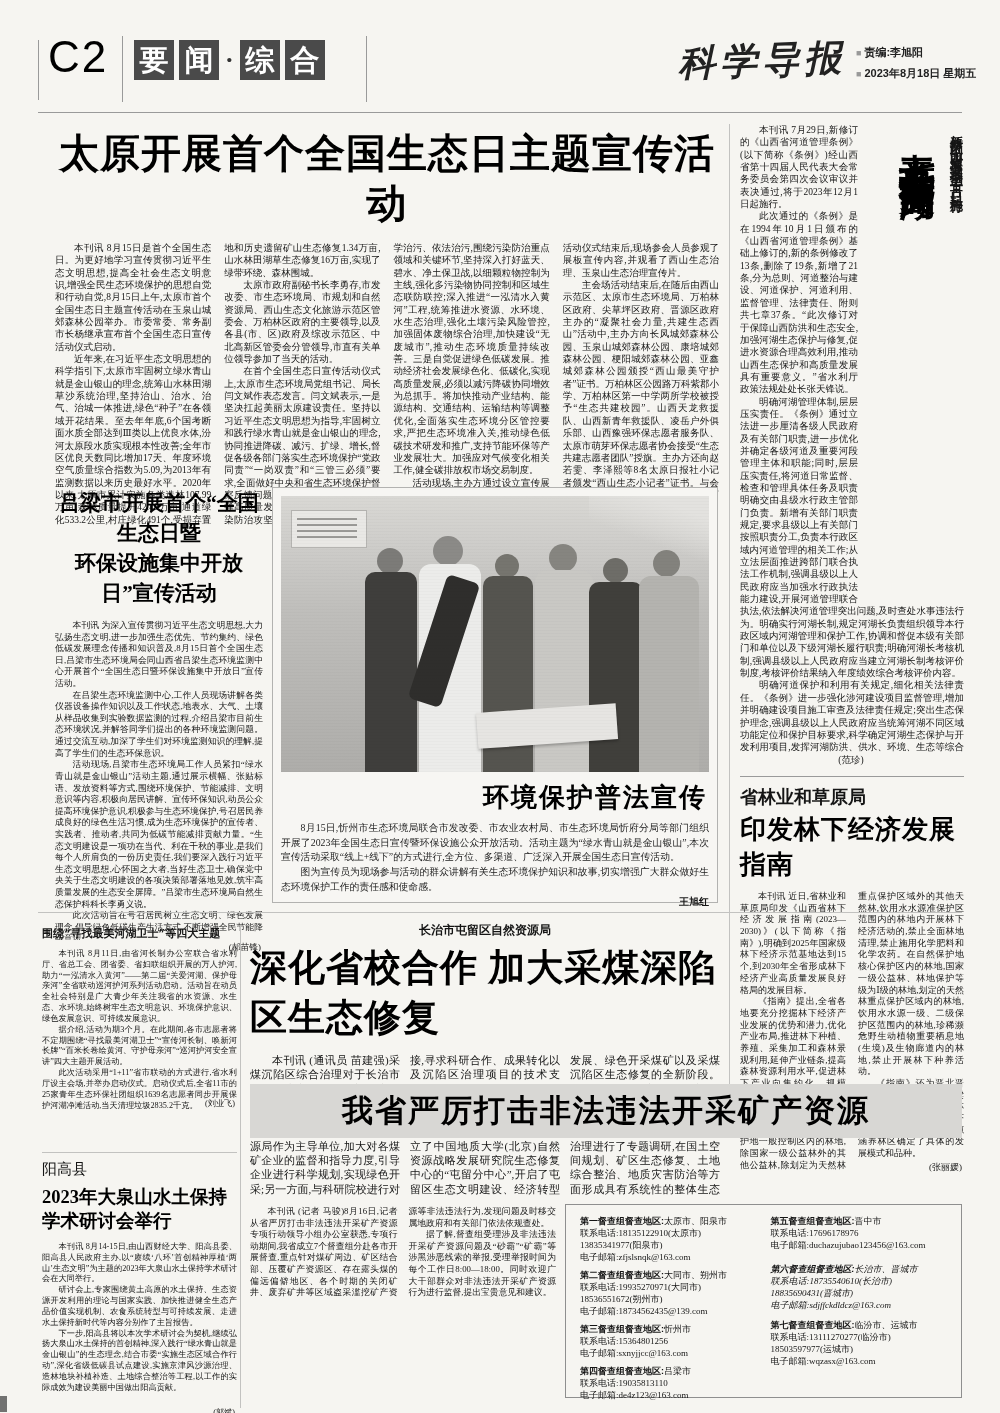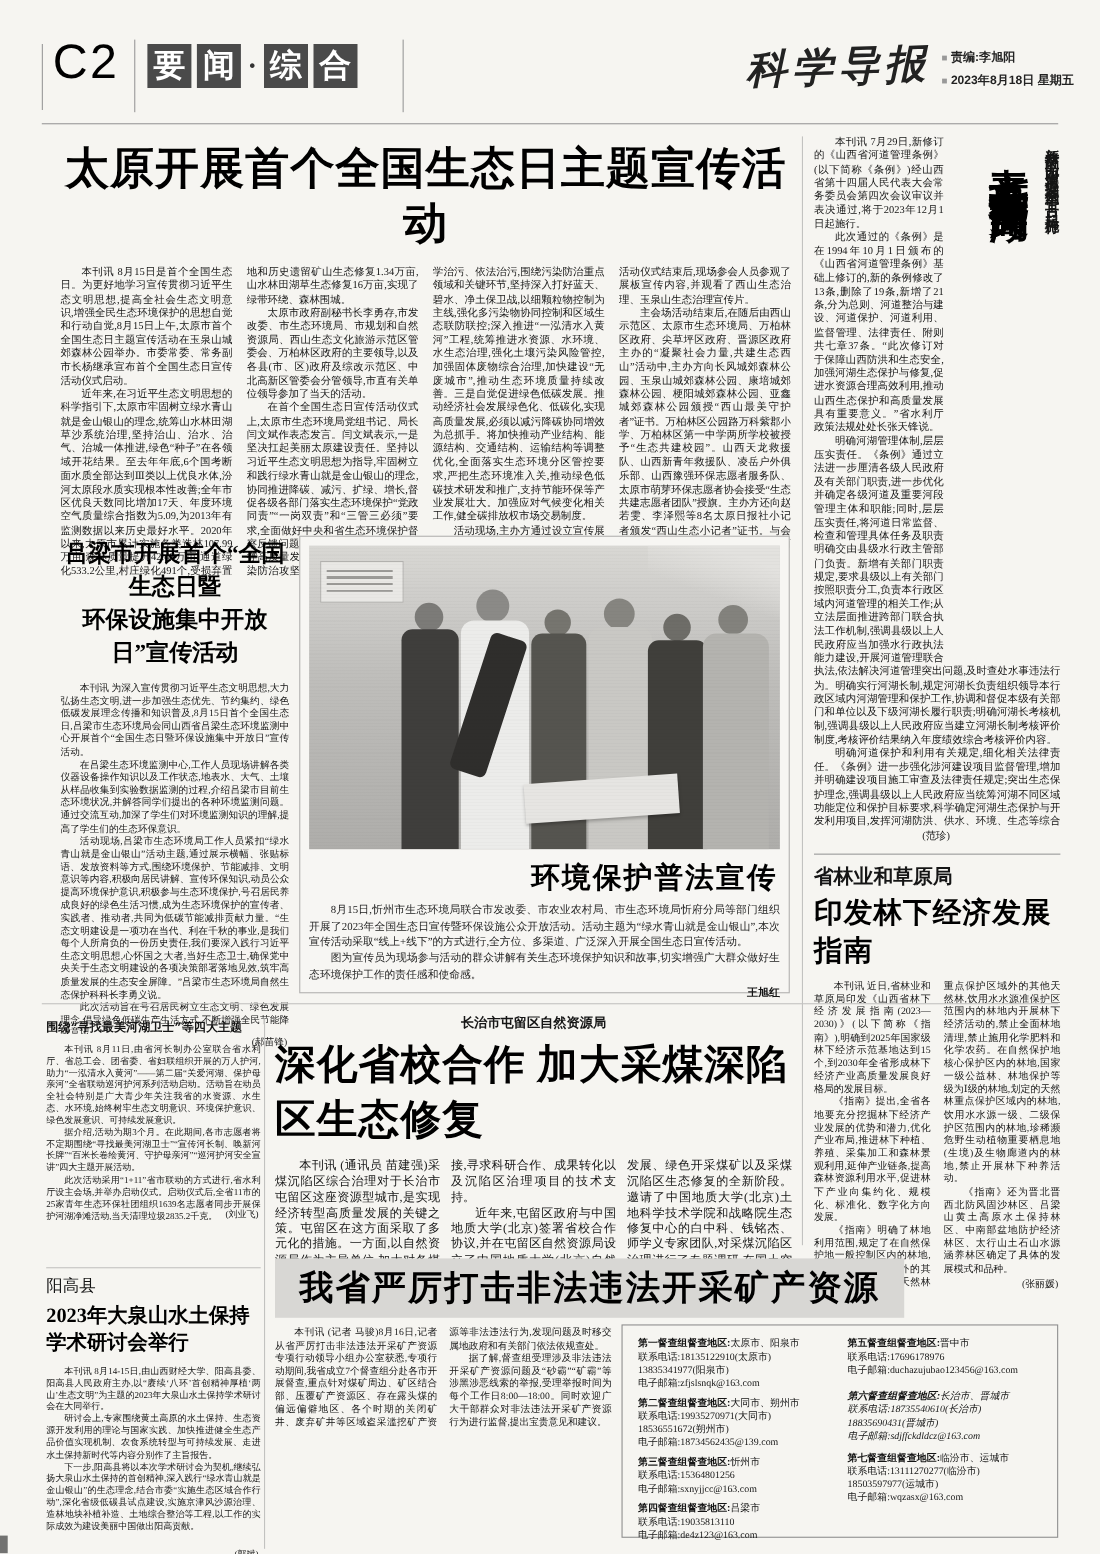--- a/index.html
+++ b/index.html
@@ -60,21 +60,21 @@
   .a-yanggao .kicker{font-size:15px;margin:0 0 6px;font-weight:400;}
   .a-yanggao h3{margin:0;font-size:18.5px;line-height:24px;font-weight:900;color:#000;}
   .a-yanggao .body{margin-top:9px;height:176px;overflow:hidden;font-size:8.2px;line-height:1.32;}
   .a-yanggao .byline{font-size:8.2px;}
   
   .a-shenhua{position:absolute;left:250px;top:922px;width:470px;}
   .a-shenhua .kicker{font-size:12px;text-align:center;margin:0;}
   .a-shenhua h2{margin:4px 0 0;font-size:37px;font-weight:900;text-align:left;letter-spacing:1px;color:#000000;}
   .a-shenhua .body{margin-top:10px;height:150px;overflow:hidden;column-count:3;column-gap:10px;font-size:11px;line-height:1.3;}
   
-  .banner{position:absolute;left:250px;top:1144px;width:572px;height:54px;background:#d8d7d4;}
+  .banner{position:absolute;left:250px;top:1084px;width:712px;height:54px;background:#d8d7d4;}
   .banner h2{margin:0;font-size:31px;line-height:54px;font-weight:900;text-align:center;letter-spacing:2px;color:#000;}
   .a-kuang{position:absolute;left:250px;top:1206px;width:306px;}
   .a-kuang .body{height:198px;overflow:hidden;column-count:2;column-gap:11px;font-size:8.8px;line-height:1.32;}
   .contact-box{position:absolute;left:565px;top:1204px;width:397px;height:194px;border:1px solid #8f8f8f;box-sizing:border-box;padding:10px 14px;display:flex;gap:14px;}
   .c-col{flex:1;}
   .c-entry{margin-bottom:6px;font-size:9px;line-height:12px;}
   .c-head b{font-family:"Liberation Sans","DejaVu Sans",sans-serif;font-weight:700;}
   .c-line{margin:0;}
   .c-line:empty{display:none;}
   

